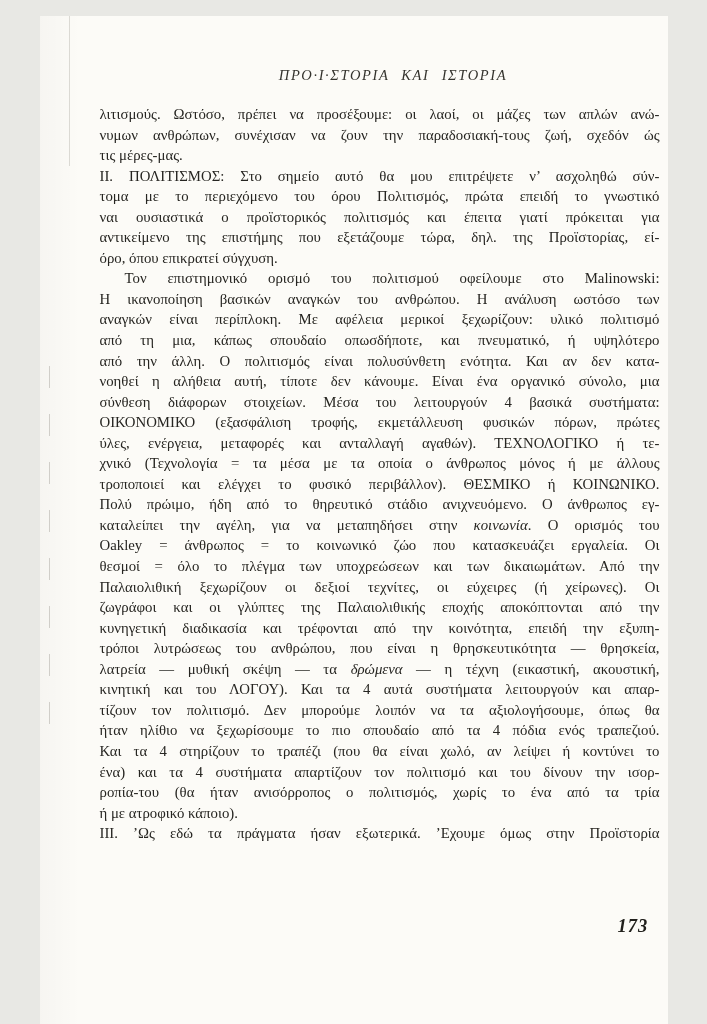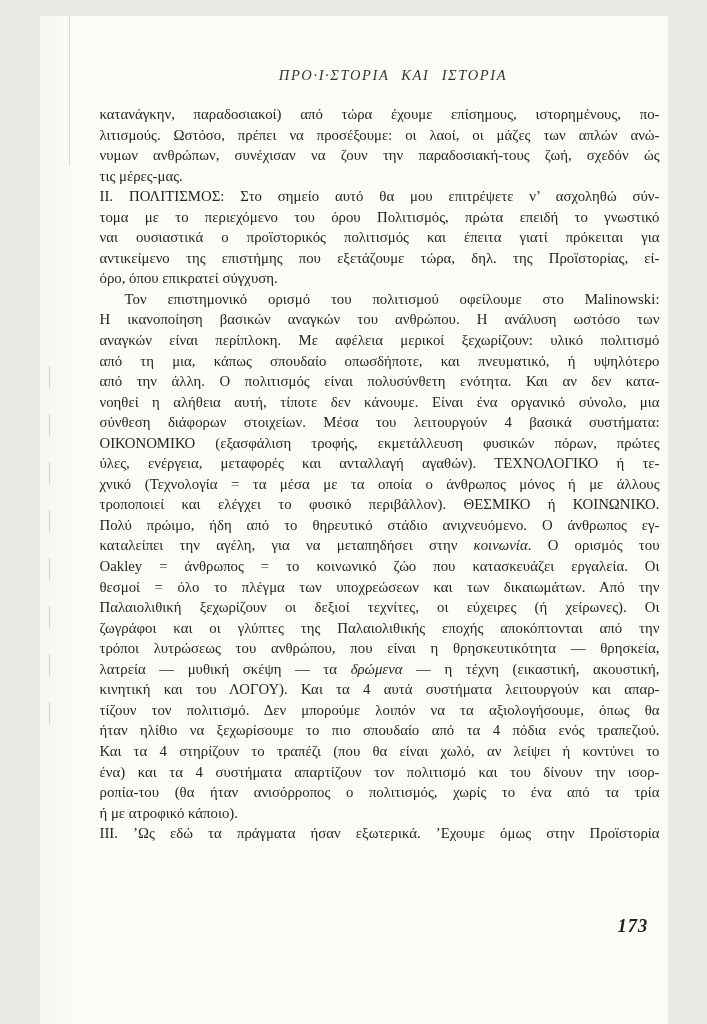--- a/index.html
+++ b/index.html
@@ -66,21 +66,20 @@
 <div class="page">
   <div class="edge edge-left-top"></div>
   <div class="edge edge-left-mid"></div>
   <div class="edge edge-right"></div>
   <div class="edge edge-bottom"></div>
 
   <div class="running-header">ΠΡΟ·Ι·ΣΤΟΡΙΑ ΚΑΙ ΙΣΤΟΡΙΑ</div>
 
   <div class="text-block">
       <div class="para">
-        <div class="line">κατανάγκην, παραδοσιακοί) από τώρα έχουμε επίσημους, ιστορημένους, πο-</div>
         <div class="line">λιτισμούς. Ωστόσο, πρέπει να προσέξουμε: οι λαοί, οι μάζες των απλών ανώ-</div>
         <div class="line">νυμων ανθρώπων, συνέχισαν να ζουν την παραδοσιακή-τους ζωή, σχεδόν ώς</div>
         <div class="line endline">τις μέρες-μας.</div>
       </div>
       <div class="para">
         <div class="line">ΙΙ. ΠΟΛΙΤΙΣΜΟΣ: Στο σημείο αυτό θα μου επιτρέψετε ν’ ασχοληθώ σύν-</div>
         <div class="line">τομα με το περιεχόμενο του όρου Πολιτισμός, πρώτα επειδή το γνωστικό</div>
         <div class="line">ναι ουσιαστικά ο προϊστορικός πολιτισμός και έπειτα γιατί πρόκειται για</div>
         <div class="line">αντικείμενο της επιστήμης που εξετάζουμε τώρα, δηλ. της Προϊστορίας, εί-</div>
         <div class="line endline">όρο, όπου επικρατεί σύγχυση.</div>
@@ -96,20 +95,21 @@
         <div class="line">ΟΙΚΟΝΟΜΙΚΟ (εξασφάλιση τροφής, εκμετάλλευση φυσικών πόρων, πρώτες</div>
         <div class="line">ύλες, ενέργεια, μεταφορές και ανταλλαγή αγαθών). ΤΕΧΝΟΛΟΓΙΚΟ ή τε-</div>
         <div class="line">χνικό (Τεχνολογία = τα μέσα με τα οποία ο άνθρωπος μόνος ή με άλλους</div>
         <div class="line">τροποποιεί και ελέγχει το φυσικό περιβάλλον). ΘΕΣΜΙΚΟ ή ΚΟΙΝΩΝΙΚΟ.</div>
         <div class="line">Πολύ πρώιμο, ήδη από το θηρευτικό στάδιο ανιχνευόμενο. Ο άνθρωπος εγ-</div>
         <div class="line">καταλείπει την αγέλη, για να μεταπηδήσει στην <em>κοινωνία</em>. Ο ορισμός του</div>
         <div class="line">Oakley = άνθρωπος = το κοινωνικό ζώο που κατασκευάζει εργαλεία. Οι</div>
         <div class="line">θεσμοί = όλο το πλέγμα των υποχρεώσεων και των δικαιωμάτων. Από την</div>
         <div class="line">Παλαιολιθική ξεχωρίζουν οι δεξιοί τεχνίτες, οι εύχειρες (ή χείρωνες). Οι</div>
         <div class="line">ζωγράφοι και οι γλύπτες της Παλαιολιθικής εποχής αποκόπτονται από την</div>
+        <div class="line">κυνηγετική διαδικασία και τρέφονται από την κοινότητα, επειδή την εξυπη-</div>
         <div class="line">τρόποι λυτρώσεως του ανθρώπου, που είναι η θρησκευτικότητα — θρησκεία,</div>
         <div class="line">λατρεία — μυθική σκέψη — τα <em>δρώμενα</em> — η τέχνη (εικαστική, ακουστική,</div>
         <div class="line">κινητική και του ΛΟΓΟΥ). Και τα 4 αυτά συστήματα λειτουργούν και απαρ-</div>
         <div class="line">τίζουν τον πολιτισμό. Δεν μπορούμε λοιπόν να τα αξιολογήσουμε, όπως θα</div>
         <div class="line">ήταν ηλίθιο να ξεχωρίσουμε το πιο σπουδαίο από τα 4 πόδια ενός τραπεζιού.</div>
         <div class="line">Και τα 4 στηρίζουν το τραπέζι (που θα είναι χωλό, αν λείψει ή κοντύνει το</div>
         <div class="line">ένα) και τα 4 συστήματα απαρτίζουν τον πολιτισμό και του δίνουν την ισορ-</div>
         <div class="line">ροπία-του (θα ήταν ανισόρροπος ο πολιτισμός, χωρίς το ένα από τα τρία</div>
         <div class="line endline">ή με ατροφικό κάποιο).</div>
       </div>

